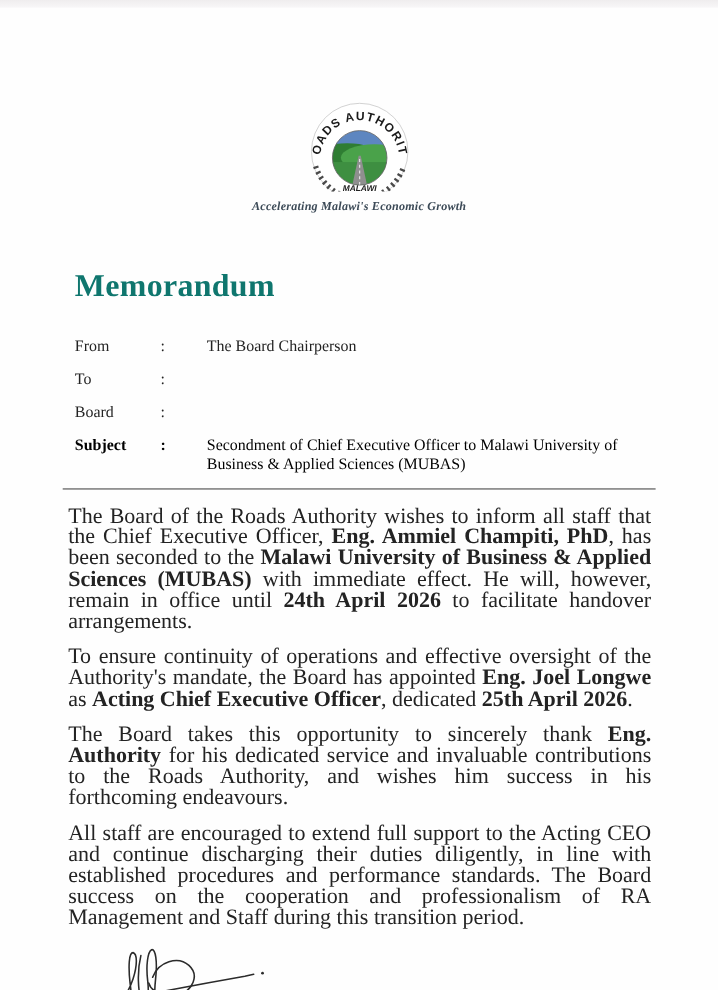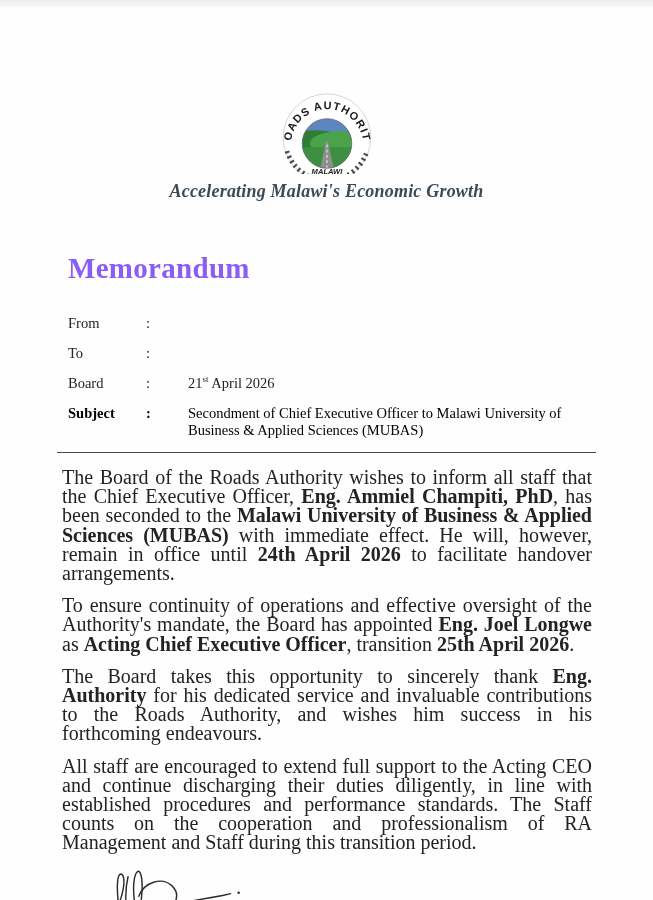--- a/index.html
+++ b/index.html
@@ -19,29 +19,29 @@
   }
   .letterhead{
     padding-top:92px;
     text-align:center;
   }
   .logo{display:inline-block;}
   .tagline{
     margin-top:3px;
     font-style:italic;
     font-weight:600;
-    font-size:18px;
+    font-size:11px;
     color:#3c4a57;
     letter-spacing:.2px;
   }
   .doc-title{
     margin:50px 12px 0 68px;
     font-size:29px;
     font-weight:bold;
-    color:#8b5cf6;
+    color:#0f766e;
     letter-spacing:.3px;
   }
   .fields{
     margin:30px 0 0 68px;
     font-size:14.5px;
   }
   .field-row{
     display:flex;
     align-items:flex-start;
     margin-bottom:13px;
@@ -112,44 +112,44 @@
     </svg>
     <div class="tagline">Accelerating Malawi's Economic Growth</div>
   </div>
 
   <h1 class="doc-title">Memorandum</h1>
 
   <div class="fields">
     <div class="field-row">
       <span class="field-label">From</span>
       <span class="field-colon">:</span>
+      <span class="field-value"><span>The Board Chairperson</span></span>
     </div>
     <div class="field-row">
       <span class="field-label">To</span>
       <span class="field-colon">:</span>
     </div>
     <div class="field-row">
       <span class="field-label">Board</span>
       <span class="field-colon">:</span>
-      <span class="field-value"><span>21</span><sup>st</sup><span> April 2026</span></span>
     </div>
     <div class="field-row bold">
       <span class="field-label">Subject</span>
       <span class="field-colon">:</span>
       <span class="field-value"><span style="font-weight: normal;">Secondment of Chief Executive Officer to Malawi University of Business &amp; Applied Sciences (MUBAS)</span></span>
     </div>
   </div>
 
   <hr class="rule">
 
   <div class="body-copy">
     <p><span>The Board of the Roads Authority wishes to inform all staff that the Chief Executive Officer, </span><span style="font-weight: bold;">Eng. Ammiel Champiti, PhD</span><span>, has been seconded to the </span><span style="font-weight: bold;">Malawi University of Business &amp; Applied Sciences (MUBAS)</span><span> with immediate effect.  He will, however, remain in office until </span><span style="font-weight: bold;">24th April 2026</span><span> to facilitate handover arrangements.</span></p>
-    <p><span>To ensure continuity of operations and effective oversight of the Authority's mandate, the Board has appointed </span><span style="font-weight: bold;">Eng. Joel Longwe</span><span> as </span><span style="font-weight: bold;">Acting Chief Executive Officer</span><span>, transition </span><span style="font-weight: bold;">25th April 2026</span><span>.</span></p>
+    <p><span>To ensure continuity of operations and effective oversight of the Authority's mandate, the Board has appointed </span><span style="font-weight: bold;">Eng. Joel Longwe</span><span> as </span><span style="font-weight: bold;">Acting Chief Executive Officer</span><span>, dedicated </span><span style="font-weight: bold;">25th April 2026</span><span>.</span></p>
     <p><span>The Board takes this opportunity to sincerely thank </span><span style="font-weight: bold;">Eng. Authority</span><span> for his dedicated service and invaluable contributions to the Roads Authority, and wishes him success in his forthcoming endeavours.</span></p>
-    <p><span>All staff are encouraged to extend full support to the Acting CEO and continue discharging their duties diligently, in line with established procedures and performance standards. The Staff counts on the cooperation and professionalism of RA Management and Staff during this transition period.</span></p>
+    <p><span>All staff are encouraged to extend full support to the Acting CEO and continue discharging their duties diligently, in line with established procedures and performance standards. The Board success on the cooperation and professionalism of RA Management and Staff during this transition period.</span></p>
   </div>
 
   <div class="signature-block">
     <svg width="180" height="66" viewBox="0 0 200 74">
       <g fill="none" stroke="#2b2b2b" stroke-width="1.6" stroke-linecap="round">
         <path d="M14 56 C22 60 30 54 36 36 C41 20 40 10 36 9 C32 9 31 22 33 40 C35 56 36 66 34 71"></path>
         <path d="M44 12 C40 28 41 50 45 58 C49 64 53 56 51 38 C49 22 51 8 55 6 C59 5 61 18 59 36 C57 54 59 62 63 62"></path>
         <path d="M56 34 C62 18 82 12 93 22 C104 32 97 48 82 52 C68 56 54 48 52 40"></path>
         <path d="M10 60 C48 52 110 40 150 33 L159 31"></path>
         <circle cx="168" cy="30" r="1.4" fill="#2b2b2b" stroke="none"></circle>

